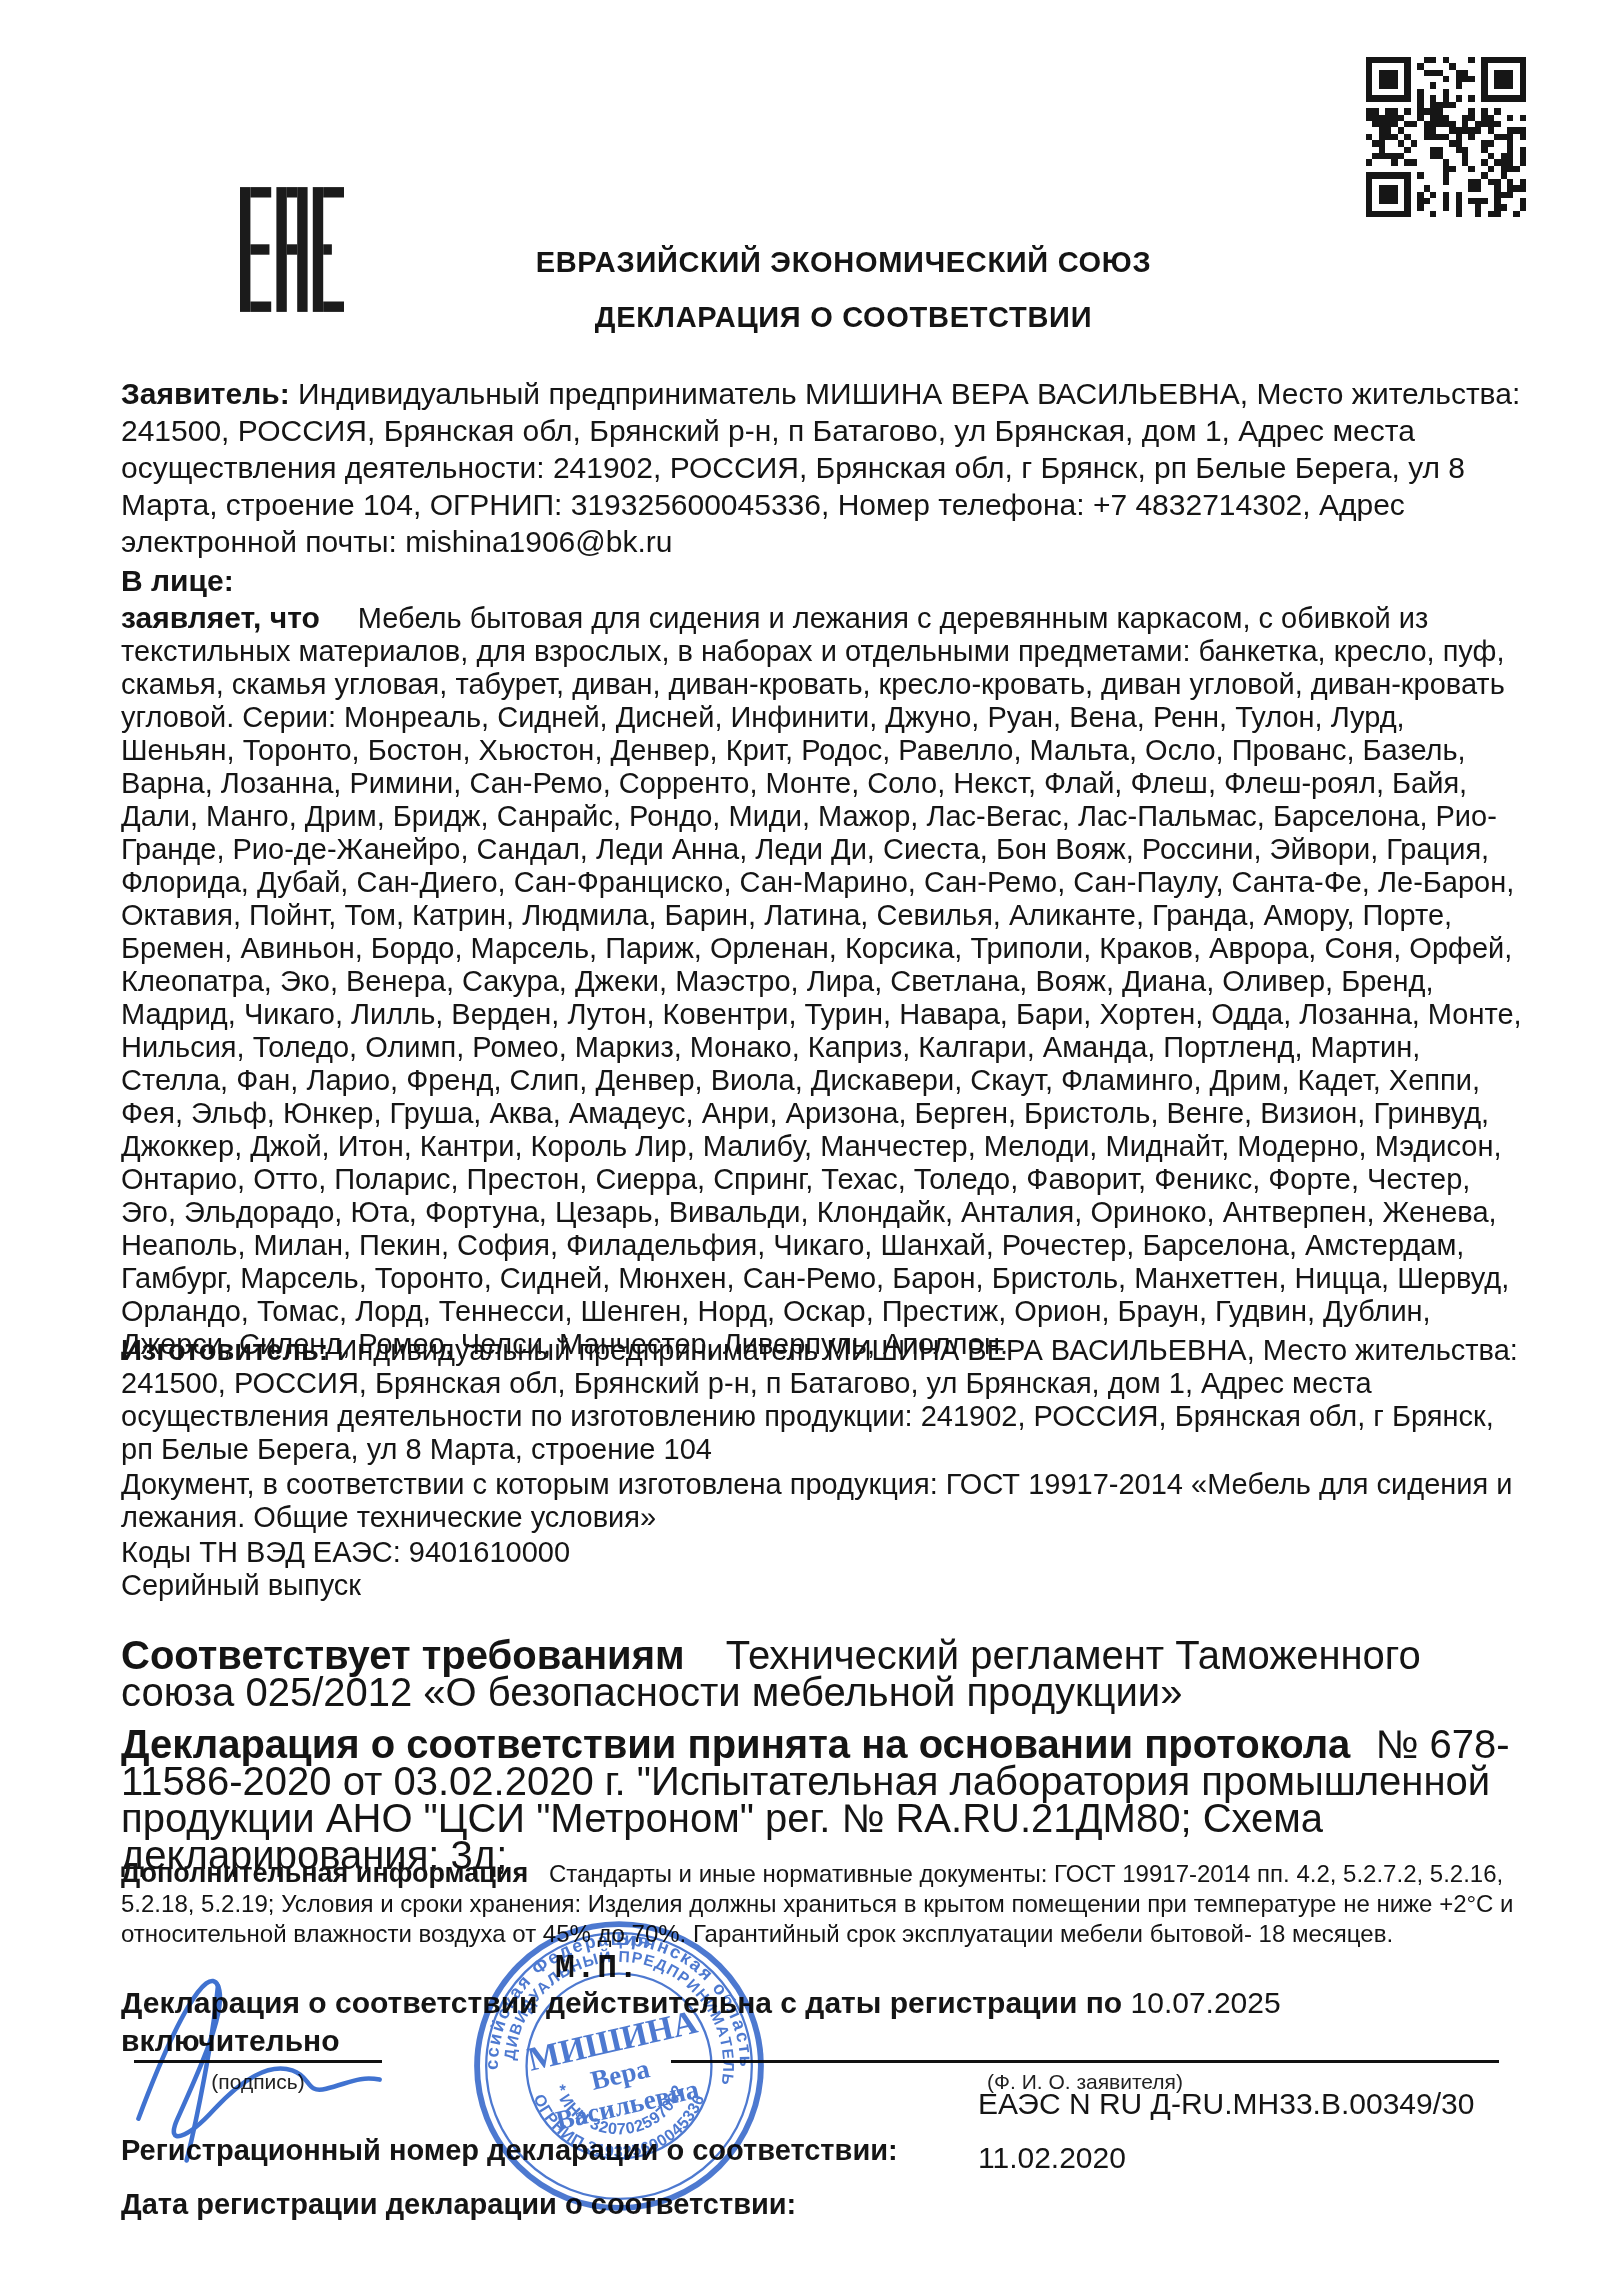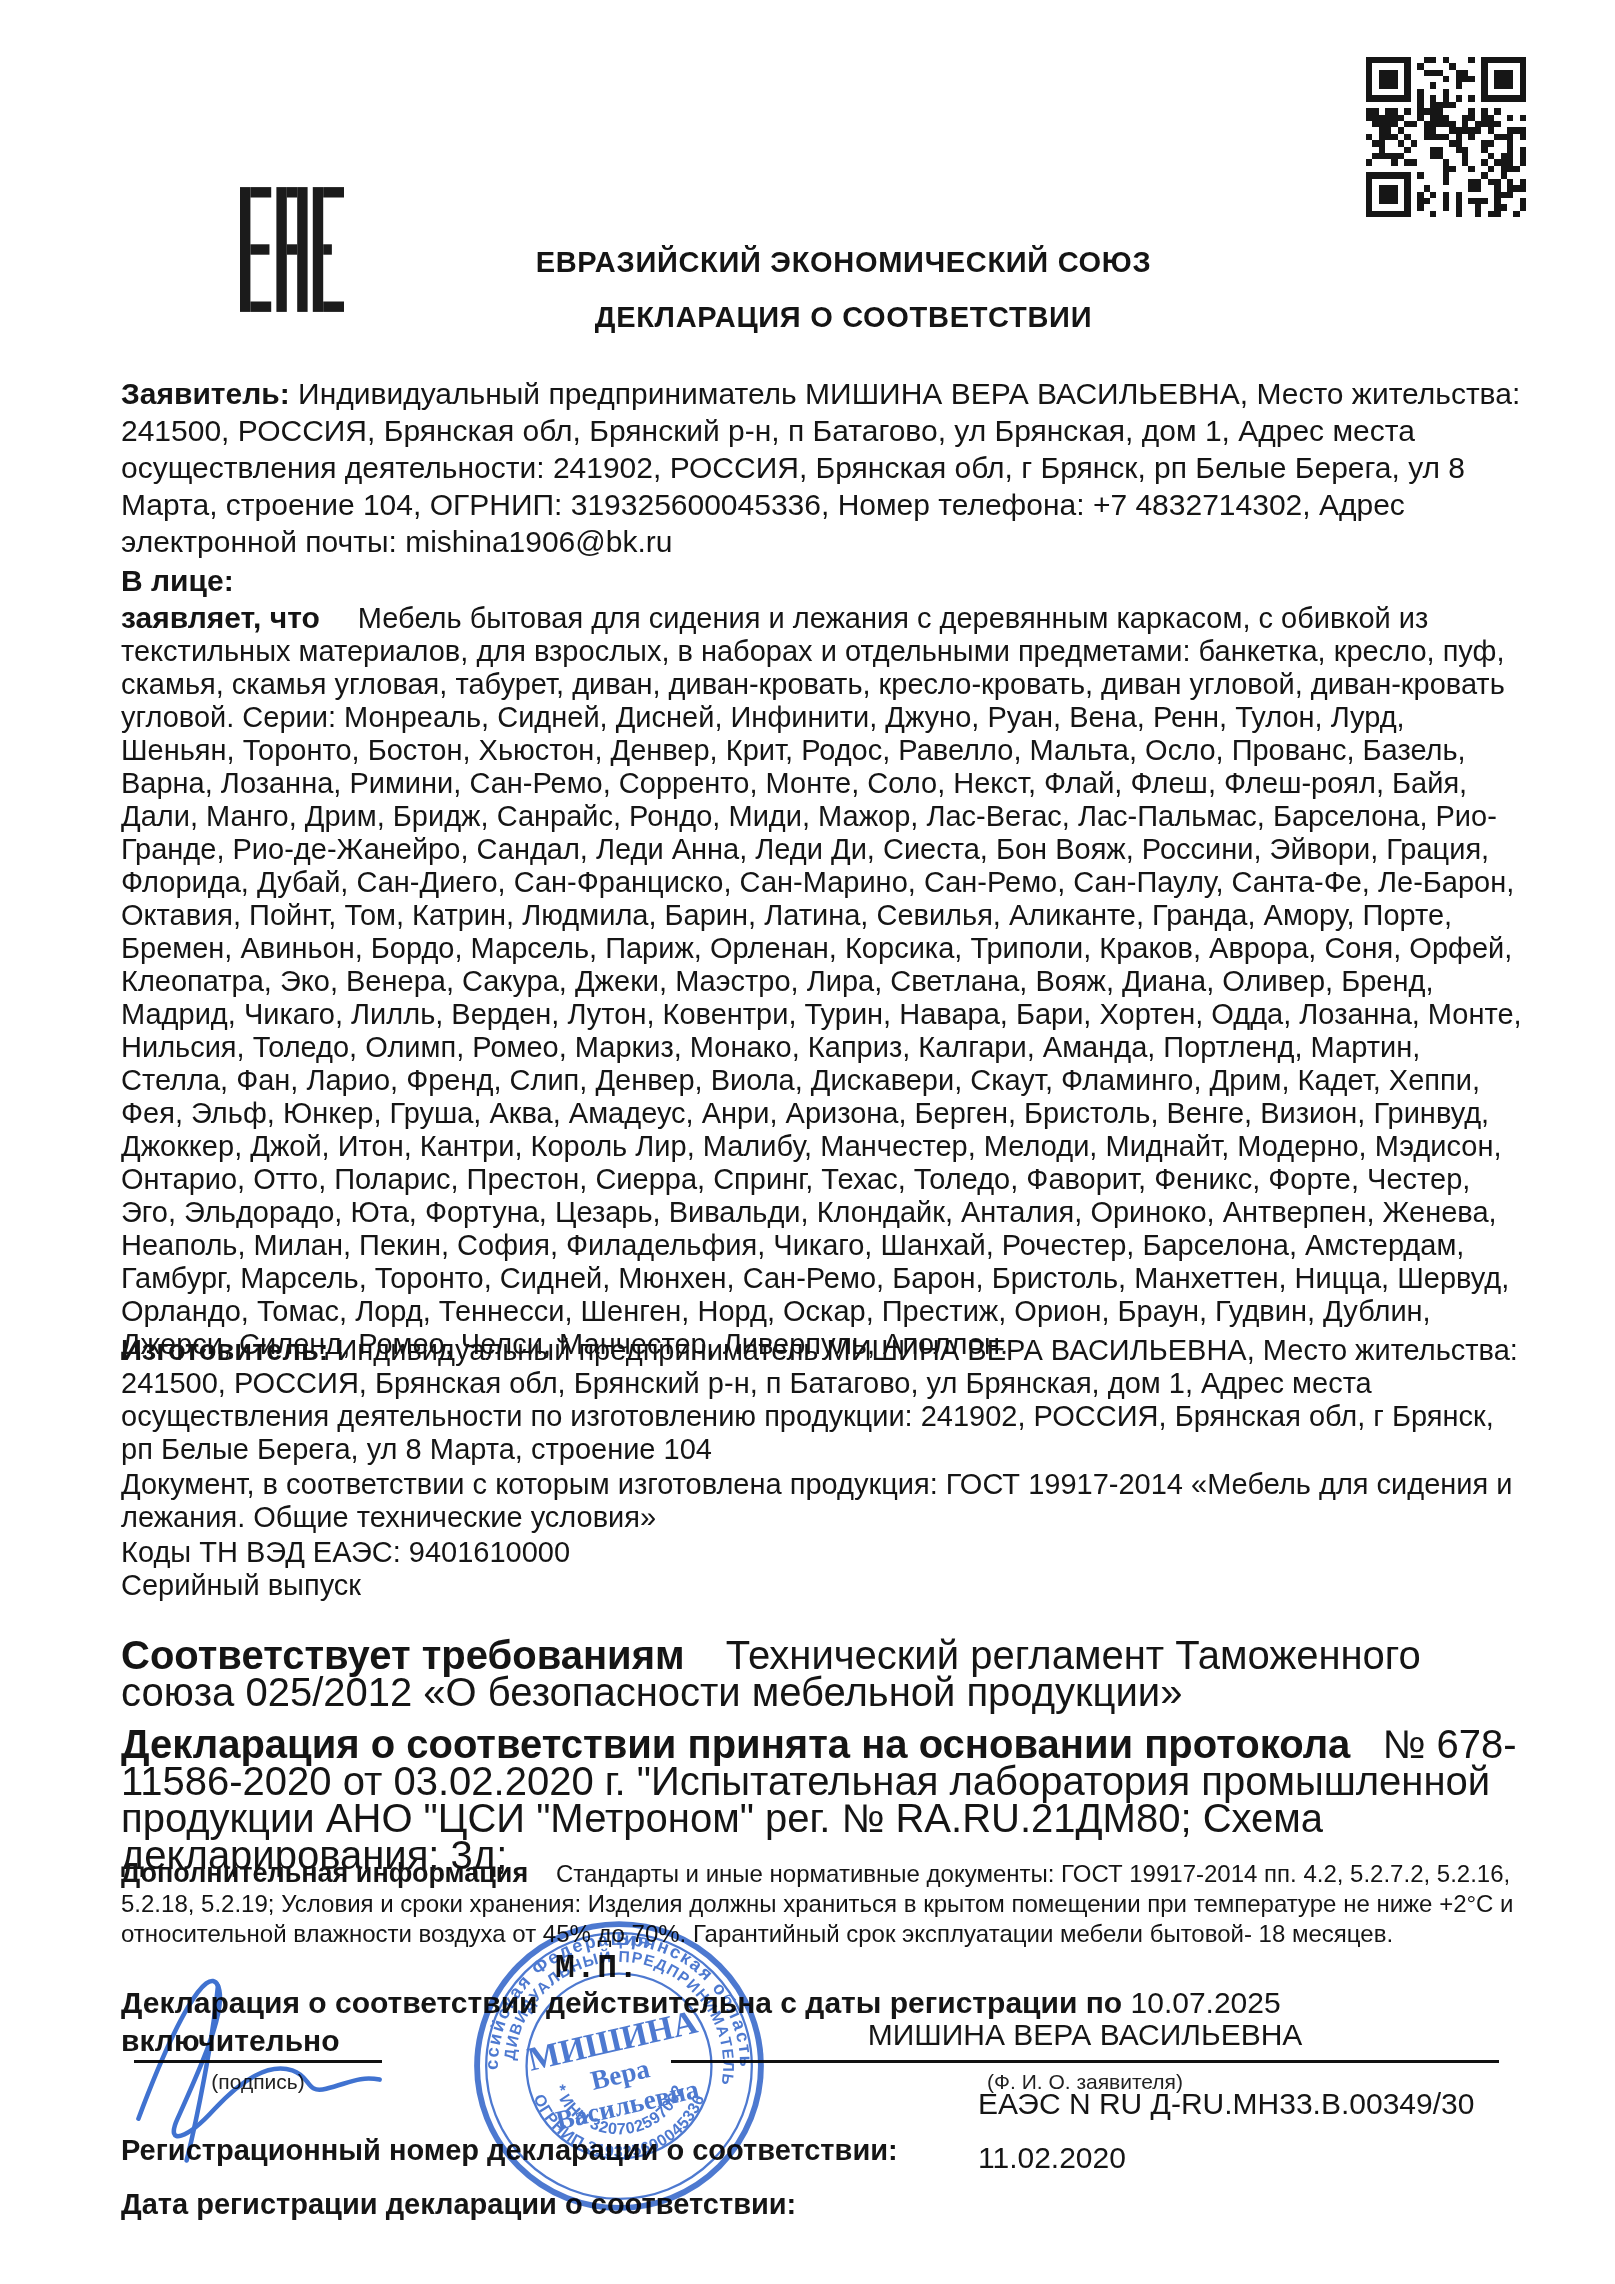--- a/index.html
+++ b/index.html
@@ -7,21 +7,21 @@
         font-family:"Liberation Sans",sans-serif;color:#151515;overflow:hidden;}
   .abs{position:absolute;}
   .center{text-align:center;}
   .bold{font-weight:bold;}
   .h1,.h2{left:115px;width:1457px;text-align:center;font-weight:bold;font-size:29px;letter-spacing:0.7px;}
   .para{left:121px;width:1401px;}
   .applicant{font-size:30px;line-height:37px;}
   .declares{font-size:29px;line-height:33px;}
   .std{font-size:40px;line-height:37px;}
   .small{font-size:24px;line-height:30px;}
-  .label-gap{margin-right:21px;}
+  .label-gap{margin-right:14px;}
   .label-gap-wide{margin-right:30px;}
   .sigline{background:#111;height:2.6px;}
   .caption{font-size:21px;color:#222;}
   .regrow-label{font-weight:bold;font-size:29px;margin-top:47px;}
   .regrow-value{font-size:30px;}
   .mp{font-weight:bold;font-size:33px;letter-spacing:1.3px;font-family:Liberation Mono, monospace;}
   .stamp-svg,.sign-svg{mix-blend-mode:multiply;}
   .name-line{font-size:30px;}
   svg{display:block;}
 </style>
@@ -386,21 +386,20 @@
   </div>
 
   <div class="abs para" style="top:1984px;font-size:30px;line-height:38px">
     <span class="bold">Декларация о соответствии действительна с даты регистрации по</span>
     <span>10.07.2025</span><br>
     <span class="bold">включительно</span>
   </div>
 
   <div class="abs mp" style="left:555px;top:1950px">М.П.</div>
 
-  <div class="abs name-line center" style="left:671px;top:2018px;width:828px">МИШИНА ВЕРА ВАСИЛЬЕВНА</div>
 
   <div class="abs sigline" style="left:134px;top:2060px;width:248px"></div>
   <div class="abs sigline" style="left:671px;top:2060px;width:828px"></div>
   <div class="abs caption center" style="left:134px;top:2070px;width:248px">(подпись)</div>
   <div class="abs caption center" style="left:671px;top:2070px;width:828px">(Ф. И. О. заявителя)</div>
 
   <div class="abs regrow-label" style="left:121px;top:2087px">Регистрационный номер декларации о соответствии:</div>
   <div class="abs regrow-value" style="left:978px;top:2087px">ЕАЭС N RU Д-RU.МН33.В.00349/30</div>
   <div class="abs regrow-label" style="left:121px;top:2141px">Дата регистрации декларации о соответствии:</div>
   <div class="abs regrow-value" style="left:978px;top:2141px">11.02.2020</div>

